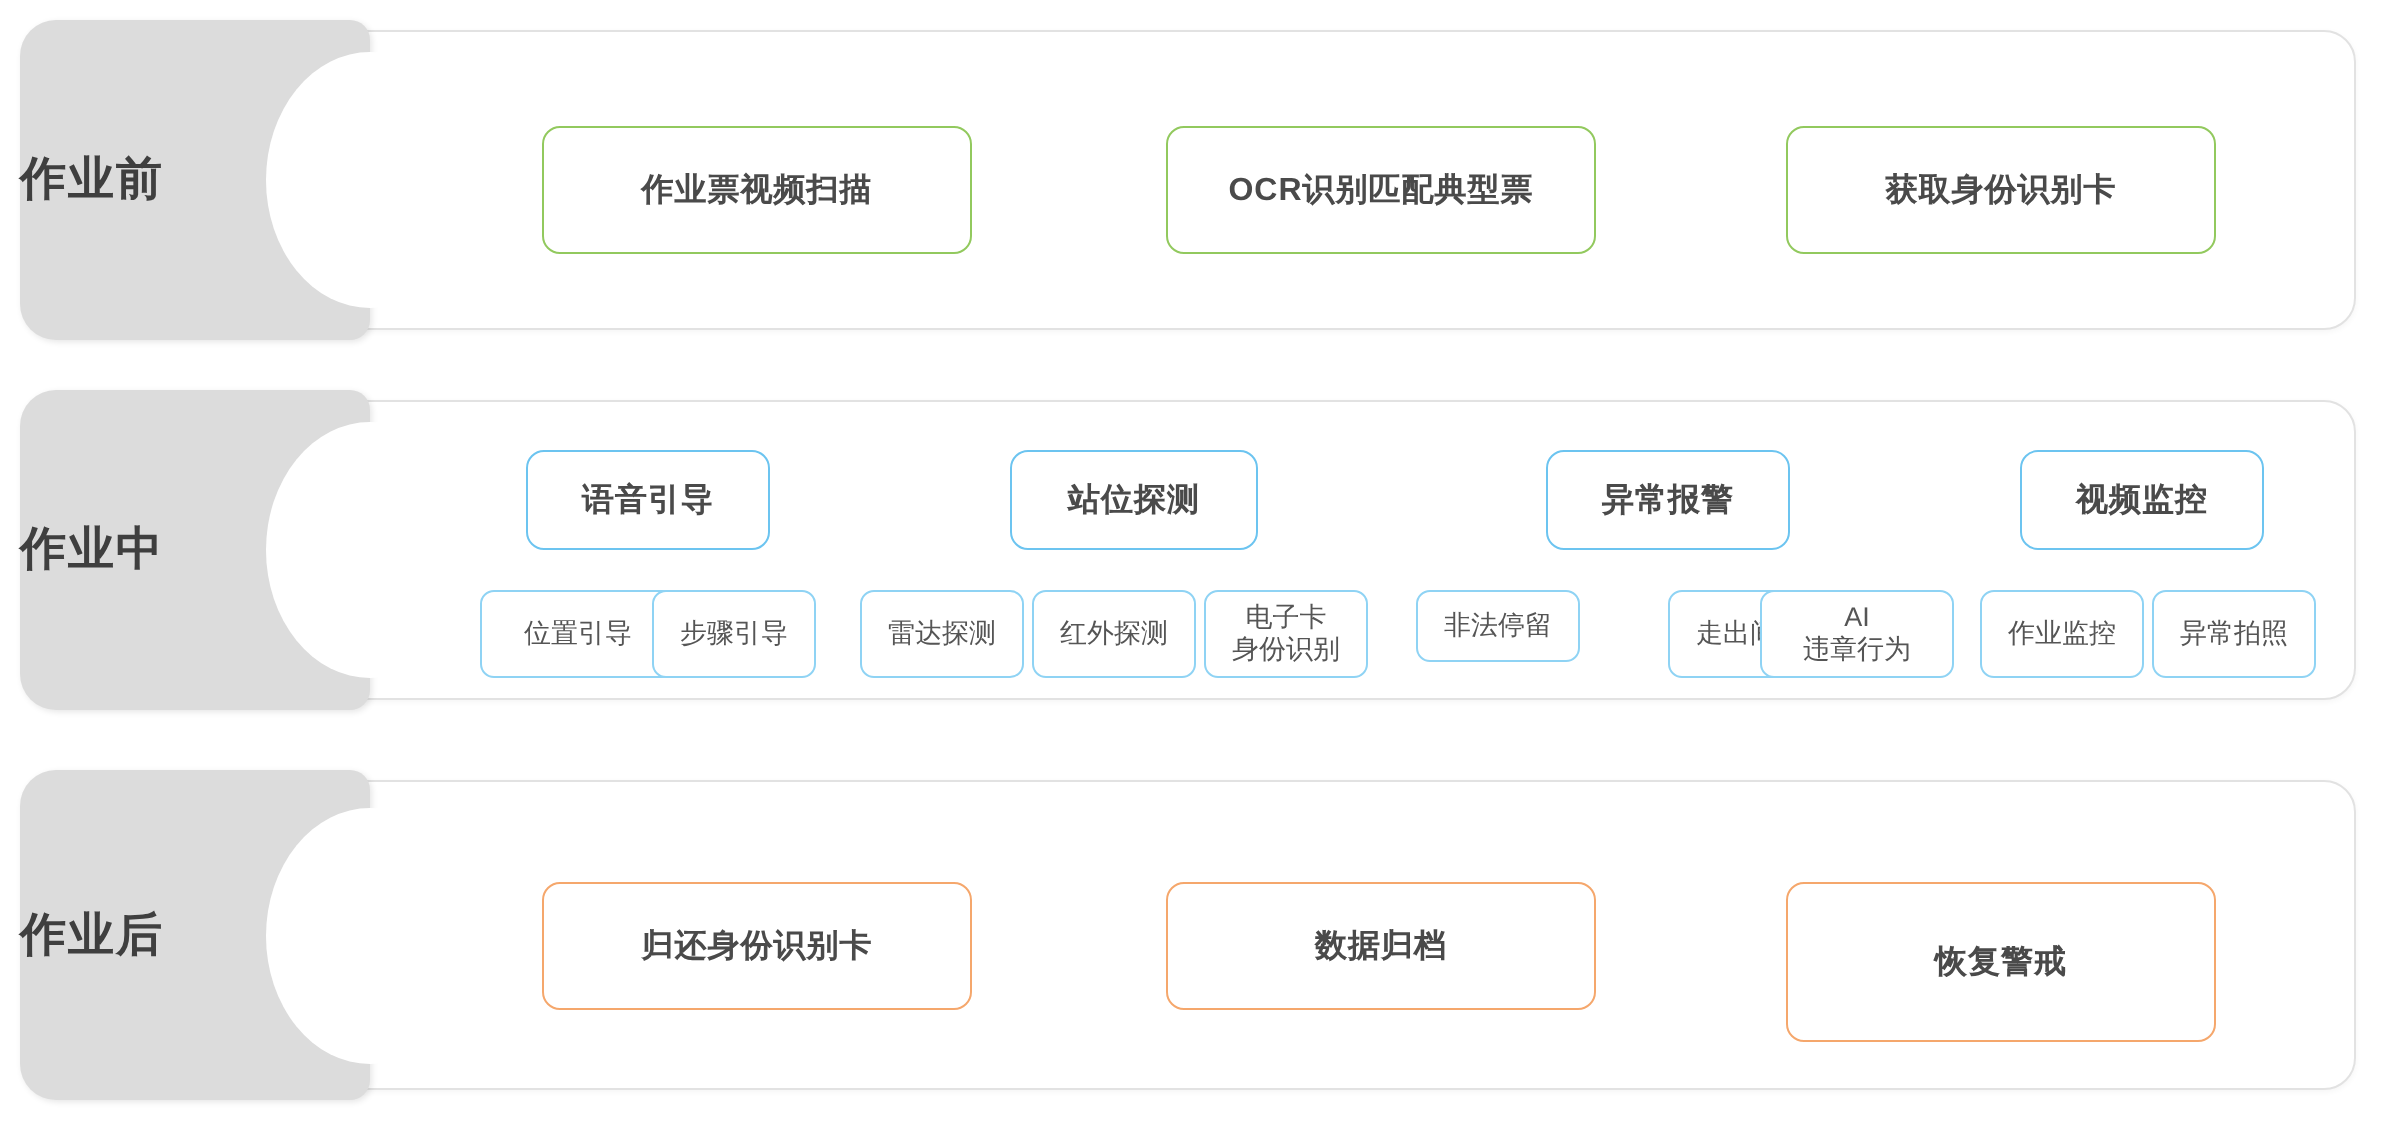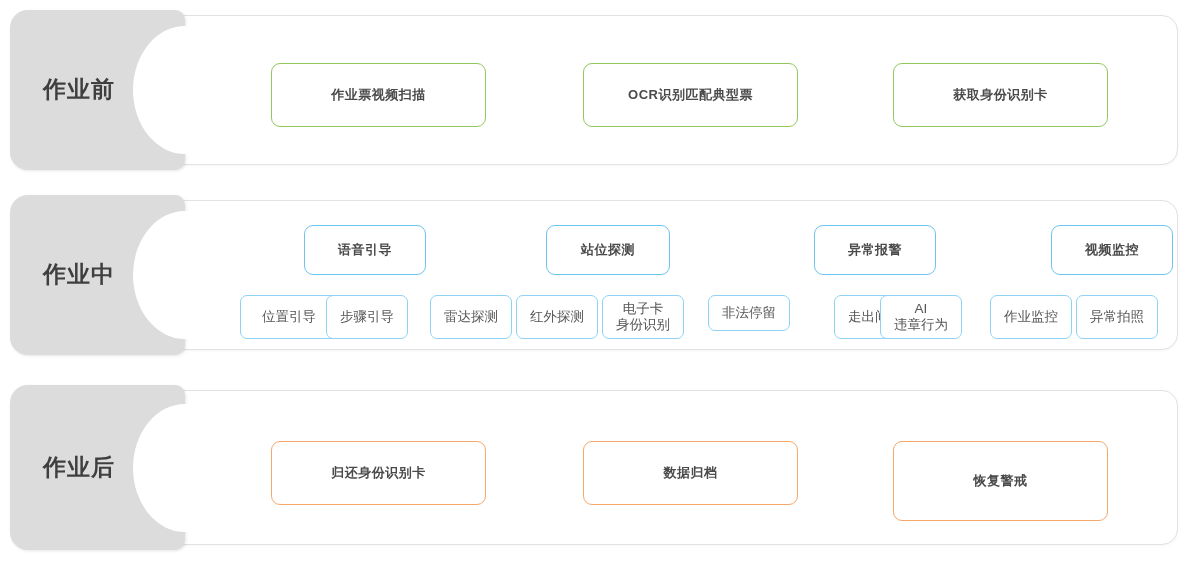--- a/index.html
+++ b/index.html
@@ -64,21 +64,21 @@
     height: 128px;
     background: #ffffff;
     border-radius: 50%;
   }
   .label-text {
     position: absolute;
     left: 0;
     top: 50%;
     transform: translateY(-50%);
     width: 138px;
-    text-align: center;
+    text-align: left;
     font-size: 23px;
     font-weight: bold;
     color: #3f3f3f;
     letter-spacing: 1px;
     line-height: 1.2;
   }
 
   
   .box {
     position: absolute;
@@ -89,28 +89,28 @@
     justify-content: center;
     text-align: center;
     color: #4a4a4a;
   }
 
   
   .box.primary {
     border-width: 1.5px;
     border-style: solid;
     border-radius: 9px;
-    font-size: 13px;
+    font-size: 16px;
     font-weight: bold;
     letter-spacing: 0.5px;
     text-align: right;
   }
   .box.primary.green  { border-color: #92c95e; }
   .box.primary.orange { border-color: #f5a76c; }
-  .box.primary.blue   { border-color: #6cc4f0; margin-left: 41px; }
+  .box.primary.blue   { border-color: #6cc4f0; }
 
   
   .box.secondary {
     border: 1.5px solid #8fd3f4;
     border-radius: 7px;
     font-size: 13.5px;
     font-weight: normal;
     color: #555555;
     line-height: 1.18;
     padding: 0 4px;
@@ -186,21 +186,21 @@
     <div class="box secondary" style="left:708px; top:100px; width:82px; height:36px;text-align:center;">
       <span>
         <span>非法停留</span>
       </span>
     </div>
     <div class="box secondary" style="left:834px; top:100px; width:82px; height:44px;">
       <span>
         <span>走出间隔</span>
       </span>
     </div>
-    <div class="box secondary" style="left:880px; top:100px; width:82px; height:44px;">
+    <div class="box secondary" style="left:880px; top:100px; width:97px; height:44px;">
       <span>
         <span>AI</span>
         <span class="l2">违章行为</span>
       </span>
     </div>
 
     <div class="box secondary" style="left:990px; top:100px; width:82px; height:44px;">
       <span>
         <span>作业监控</span>
       </span>

